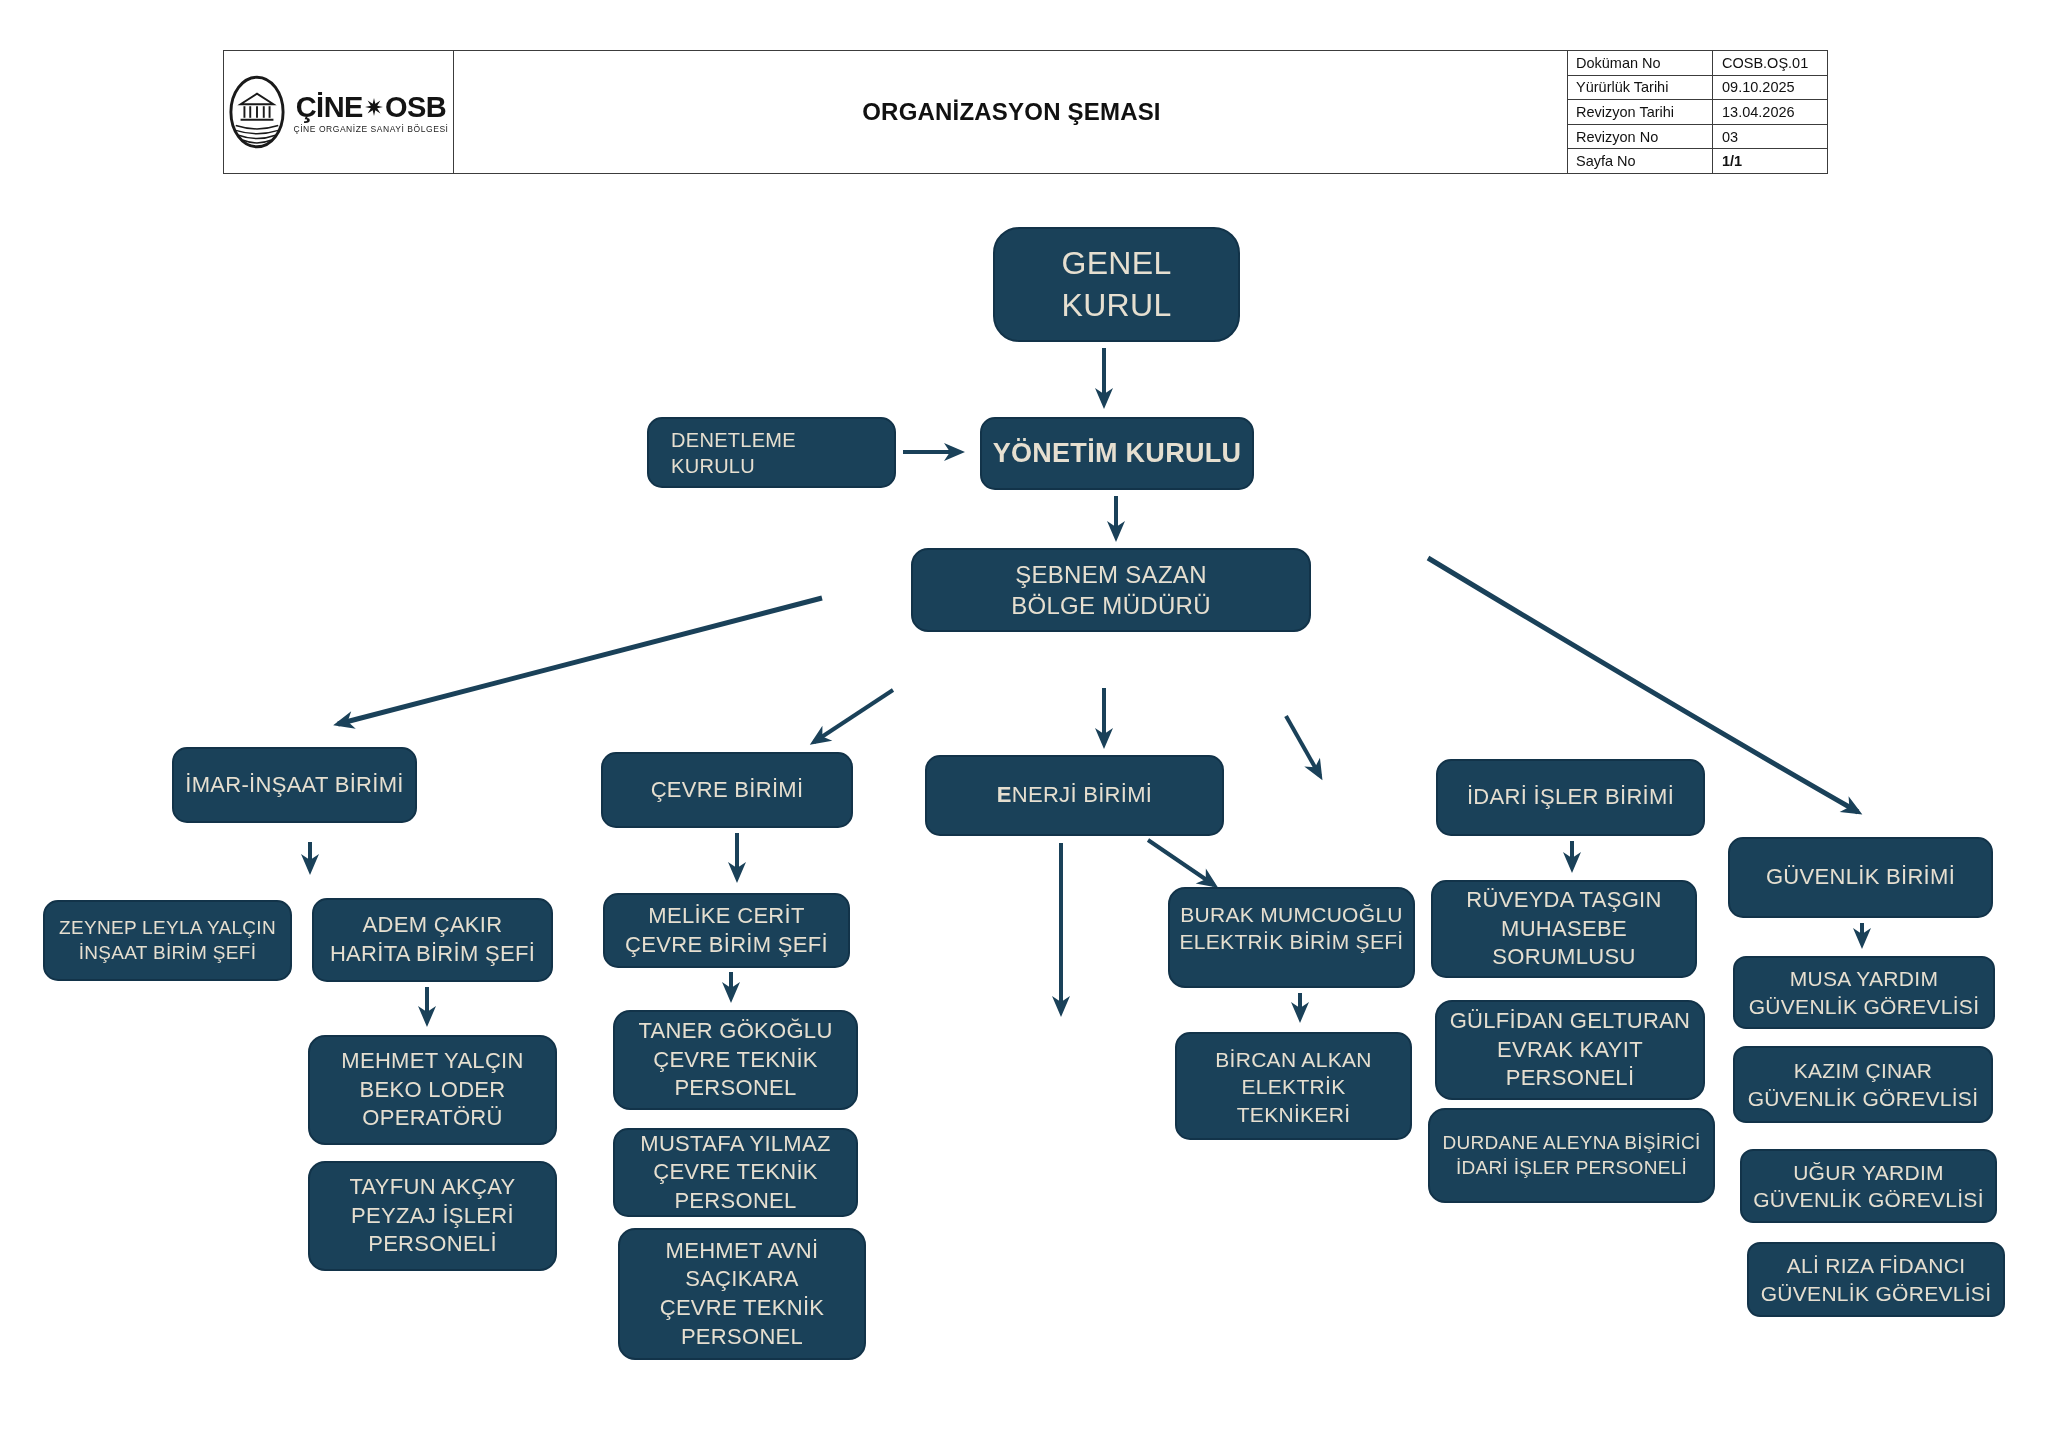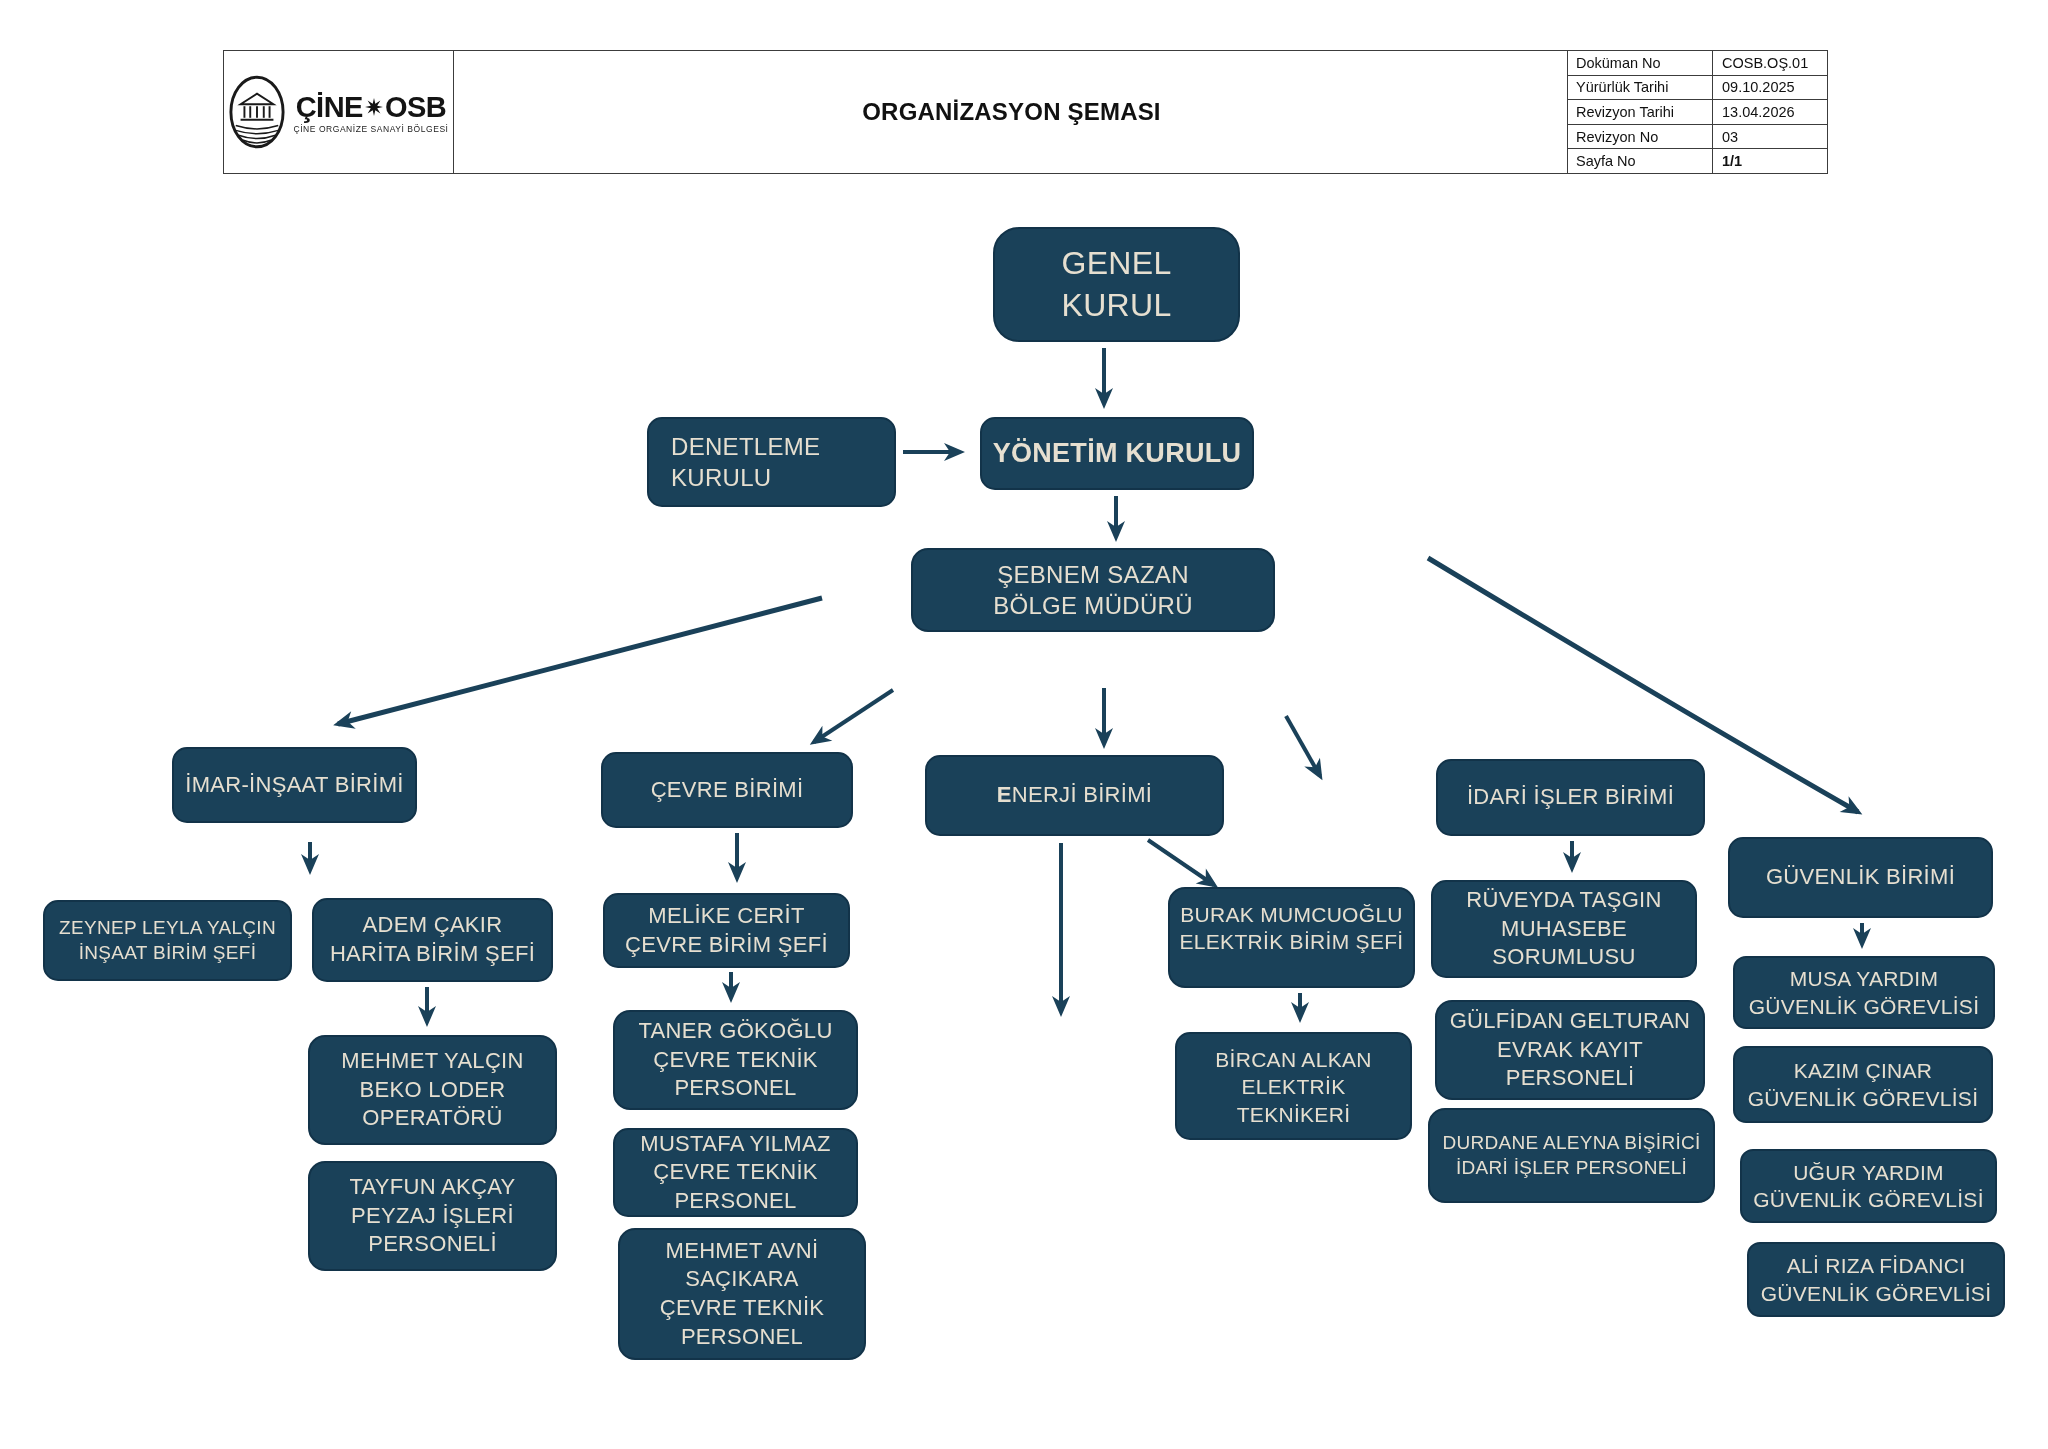--- a/index.html
+++ b/index.html
@@ -124,26 +124,26 @@
     <line class="ar" x1="427" y1="987" x2="427" y2="1022" marker-end="url(#ah)"></line>
     <line class="ar" x1="731" y1="972" x2="731" y2="998" marker-end="url(#ah)"></line>
     <line class="ar" x1="1061" y1="843" x2="1061" y2="1012" marker-end="url(#ah)"></line>
     <line class="ar" x1="1148" y1="840" x2="1214" y2="885" marker-end="url(#ah)"></line>
     <line class="ar" x1="1300" y1="993" x2="1300" y2="1018" marker-end="url(#ah)"></line>
     <line class="ar" x1="1862" y1="923" x2="1862" y2="944" marker-end="url(#ah)"></line>
   </svg>
 
   <div class="box" style="left:993px;top:227px;width:247px;height:115px;border-radius:26px;font-size:32px;">GENEL KURUL</div>
 
-  <div class="box left" style="left:647px;top:417px;width:249px;height:90px;font-size:24px;">DENETLEME
+  <div class="box left" style="left:647px;top:417px;width:249px;height:71px;font-size:20px;">DENETLEME
 KURULU</div>
 
   <div class="box" style="left:980px;top:417px;width:274px;height:73px;font-size:27px;font-weight:bold;">YÖNETİM KURULU</div>
 
-  <div class="box" style="left:911px;top:548px;width:364px;height:84px;border-radius:17px;font-size:24px;">ŞEBNEM SAZAN
+  <div class="box" style="left:911px;top:548px;width:400px;height:84px;border-radius:17px;font-size:24px;">ŞEBNEM SAZAN
 BÖLGE MÜDÜRÜ</div>
 
   <div class="box" style="left:172px;top:747px;width:245px;height:76px;">İMAR-İNŞAAT BİRİMİ</div>
 
   <div class="box" style="left:601px;top:752px;width:252px;height:76px;">ÇEVRE BİRİMİ</div>
 
   <div class="box" style="left:925px;top:755px;width:299px;height:81px;"><span class="bold">E</span><span>NERJİ BİRİMİ</span></div>
 
   <div class="box" style="left:1436px;top:759px;width:269px;height:77px;">İDARİ İŞLER BİRİMİ</div>
 

